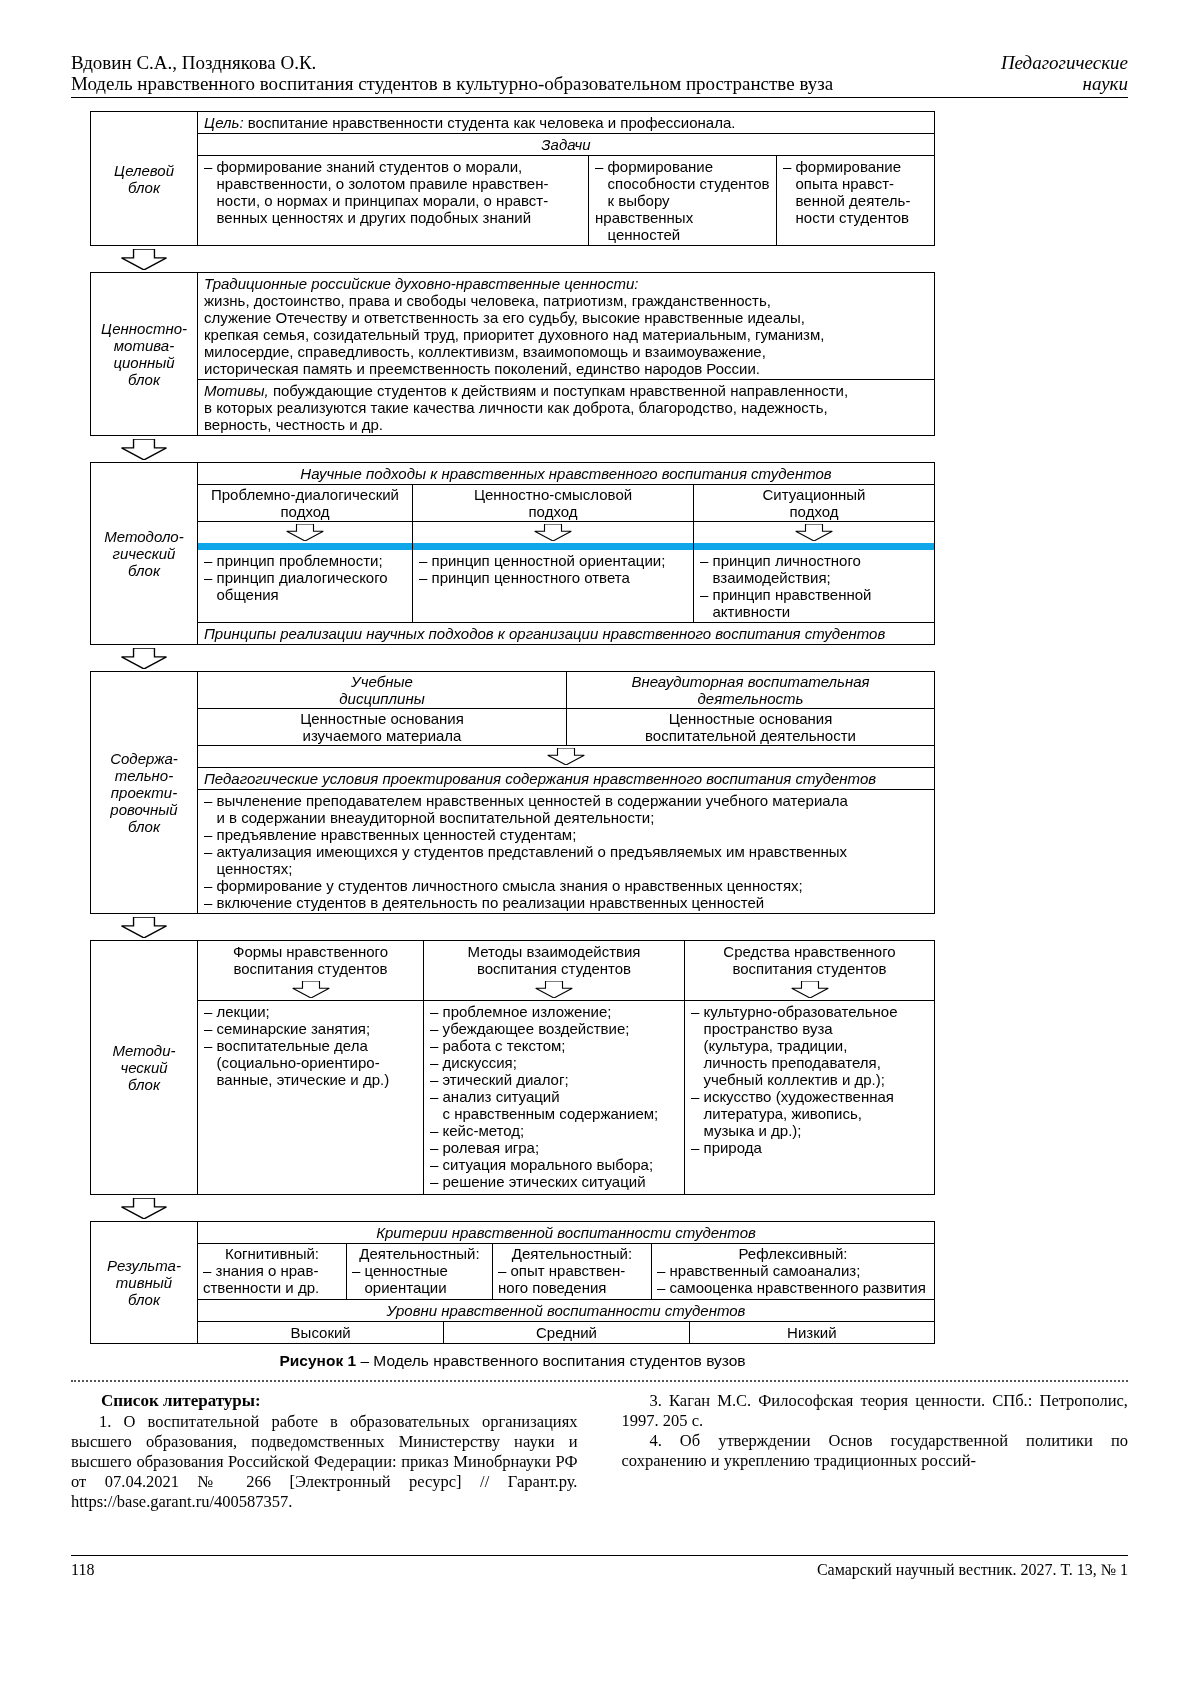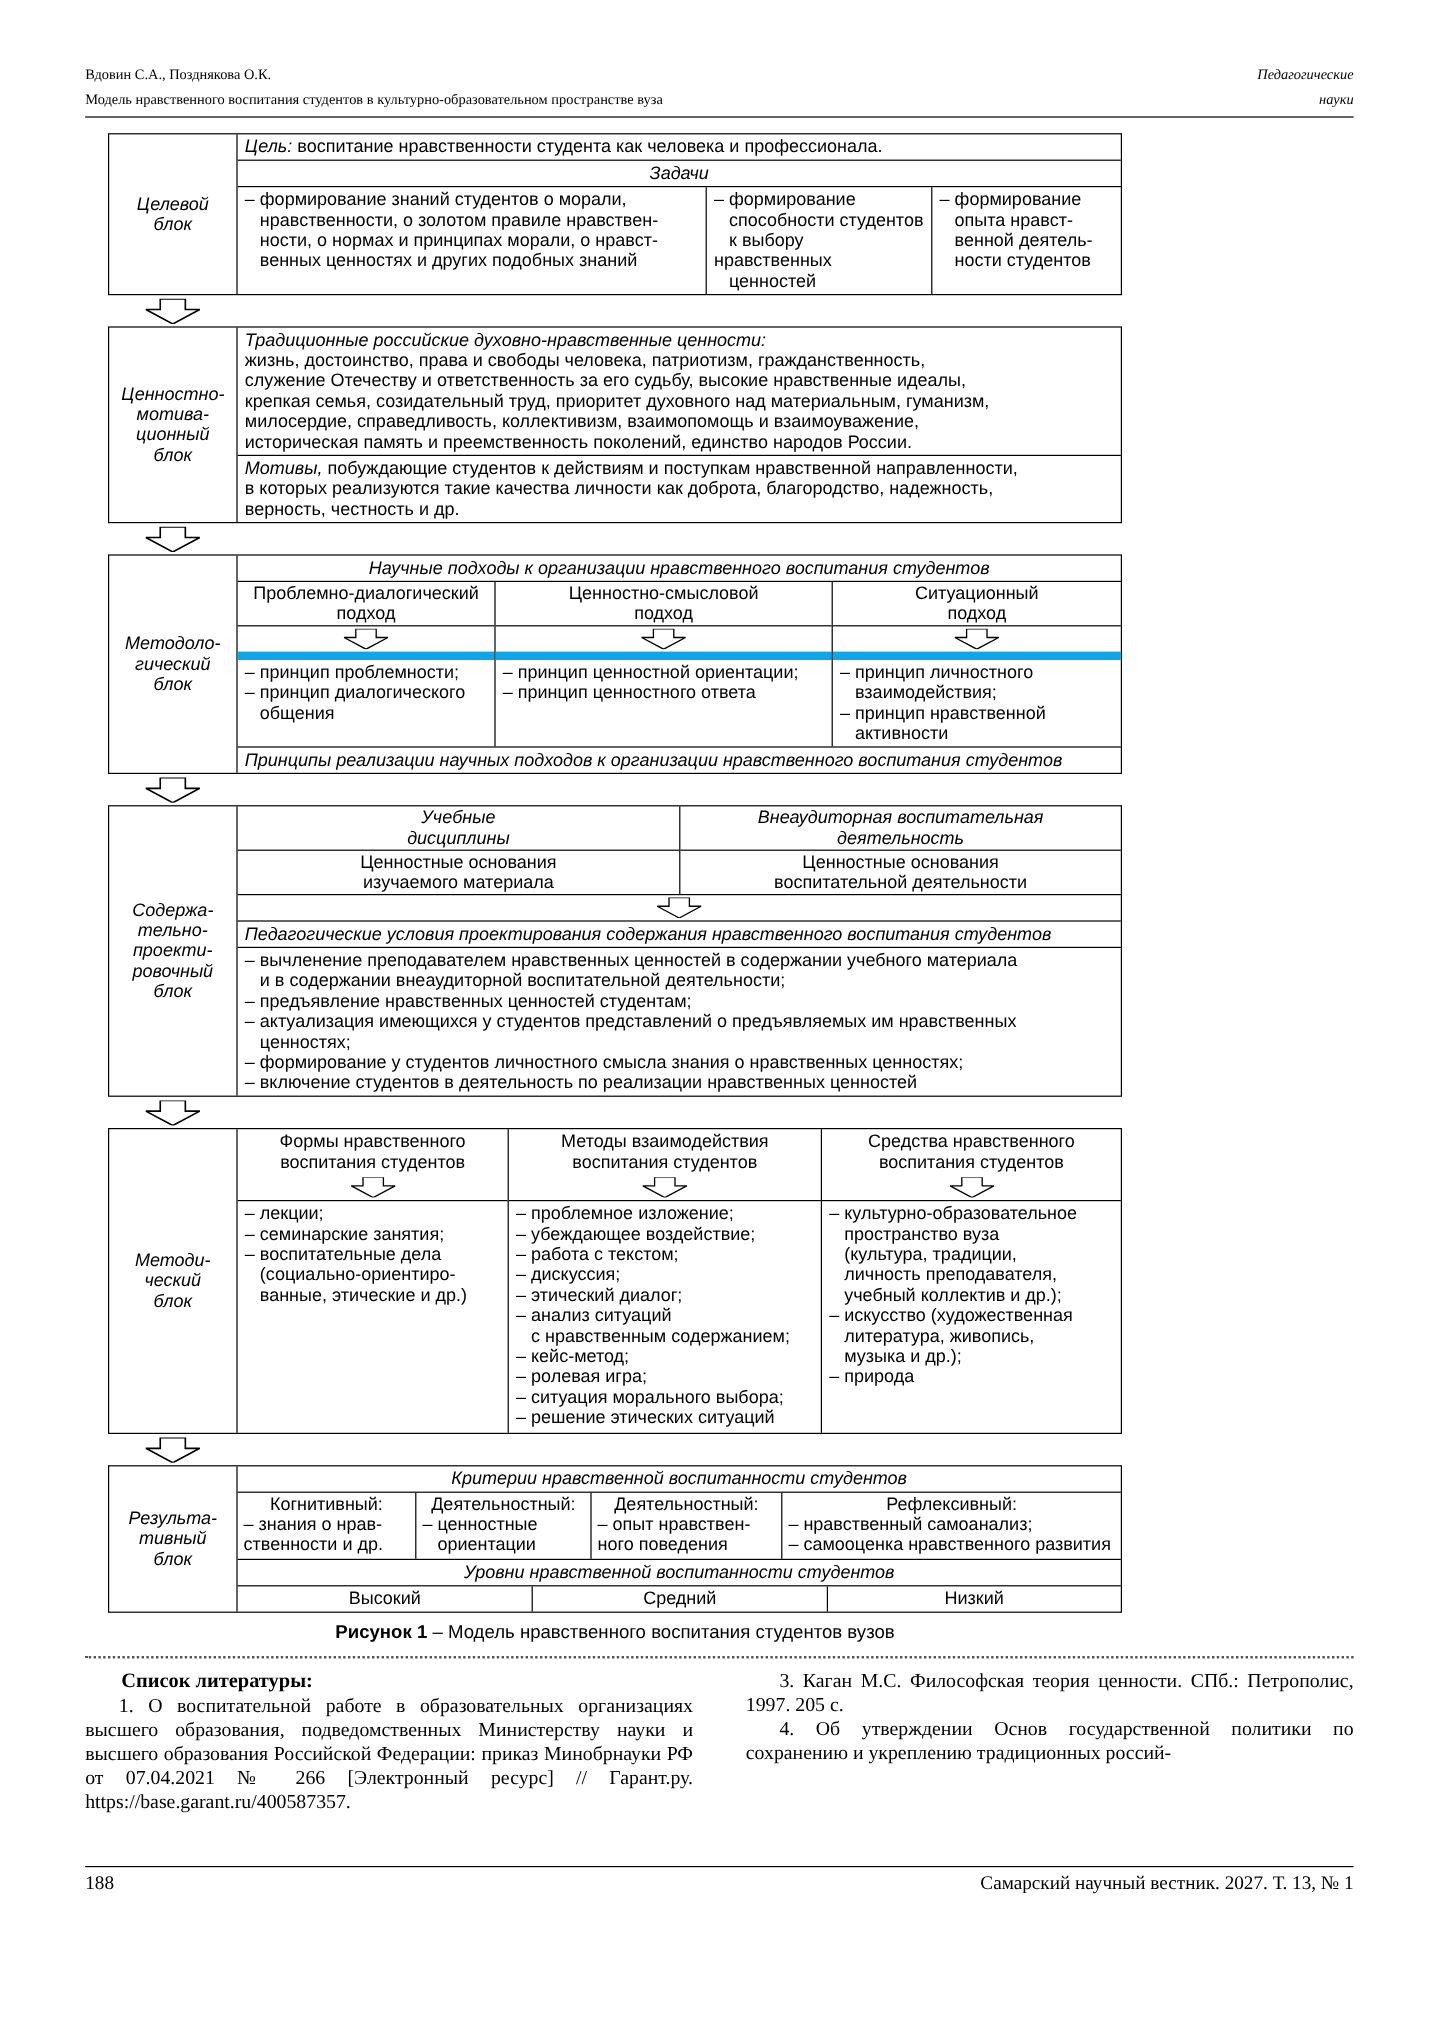--- a/index.html
+++ b/index.html
@@ -1,20 +1,20 @@
 <!DOCTYPE html>
 <html><head>
 <meta charset="utf-8">
 <style>
   html,body{margin:0;padding:0}
   body{background:#ffffff}
   .page{position:relative;width:1200px;height:1697px;background:#fff;color:#000;overflow:hidden;
     display:flex;flex-direction:column;box-sizing:border-box;
     padding:52px 72px 118px 71px;font-family:"Liberation Serif",serif}
-  .hdr-row{display:flex;justify-content:space-between;align-items:baseline;font-size:12px;line-height:21px}
+  .hdr-row{display:flex;justify-content:space-between;align-items:baseline;font-size:19px;line-height:21px}
   .it{font-style:italic}
   .b{font-weight:bold}
   .hdr-rule{border-bottom:1.5px solid #000;margin-top:3px}
   .diagram{margin:13px 0 0 19px;width:845px;font-family:"Liberation Sans",sans-serif;font-size:15px;line-height:17px}
   .block{display:grid;grid-template-columns:107px 1fr;border:1px solid #000;background:#fff}
   .blabel{border-right:1px solid #000;display:flex;align-items:center;justify-content:center;
     text-align:center;font-style:italic;white-space:pre-line;padding:2px 1px}
   .bcontent{display:flex;flex-direction:column;min-width:0}
   .row{padding:2px 6px}
   .cell{padding:2px 6px}
@@ -139,21 +139,21 @@
       <svg class="arr-big" viewBox="0 0 44 20">
           <use href="#block-arrow"></use>
         </svg>
     </div>
 
     <section class="block">
       <div class="blabel">Методоло-
 гический
 блок</div>
       <div class="bcontent">
-        <div class="row bb center it">Научные подходы к организации нравственного воспитания студентов</div>
+        <div class="row bb center it">Научные подходы к нравственных нравственного воспитания студентов</div>
         <div class="b3cols grow">
           <div class="b3col">
             <div class="b3hdr">Проблемно-диалогический
 подход</div>
             <div class="arrowcell">
                 <svg class="arr-sm" viewBox="0 0 44 20">
                   <use href="#block-arrow"></use>
                 </svg>
               </div>
             <div class="b3list">– принцип проблемности;
@@ -357,17 +357,17 @@
       <p class="refhead b">Список литературы:</p>
       <p class="refp">1. О воспитательной работе в образовательных организациях высшего образования, подведомственных Министерству науки и высшего образования Российской Федерации: приказ Минобрнауки РФ от 07.04.2021 № 266 [Электронный ресурс] // Гарант.ру. https://base.garant.ru/400587357.</p>
     </div>
     <div class="refcol">
       <p class="refp">3. Каган М.С. Философская теория ценности. СПб.: Петрополис, 1997. 205 с.</p>
       <p class="refp">4. Об утверждении Основ государственной политики по сохранению и укреплению традиционных россий-</p>
     </div>
   </section>
 
   <footer class="pfooter">
-    <span>188</span>
+    <span>118</span>
     <span>Самарский научный вестник. 2027. Т. 13, № 1</span>
   </footer>
 
 </div>
 
 </body></html>

